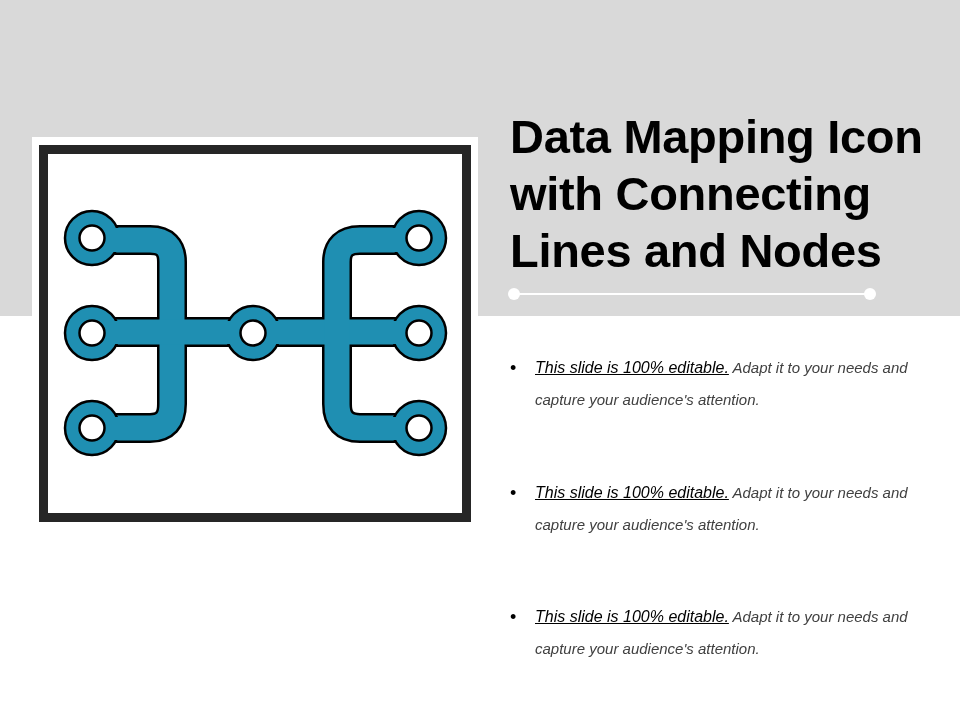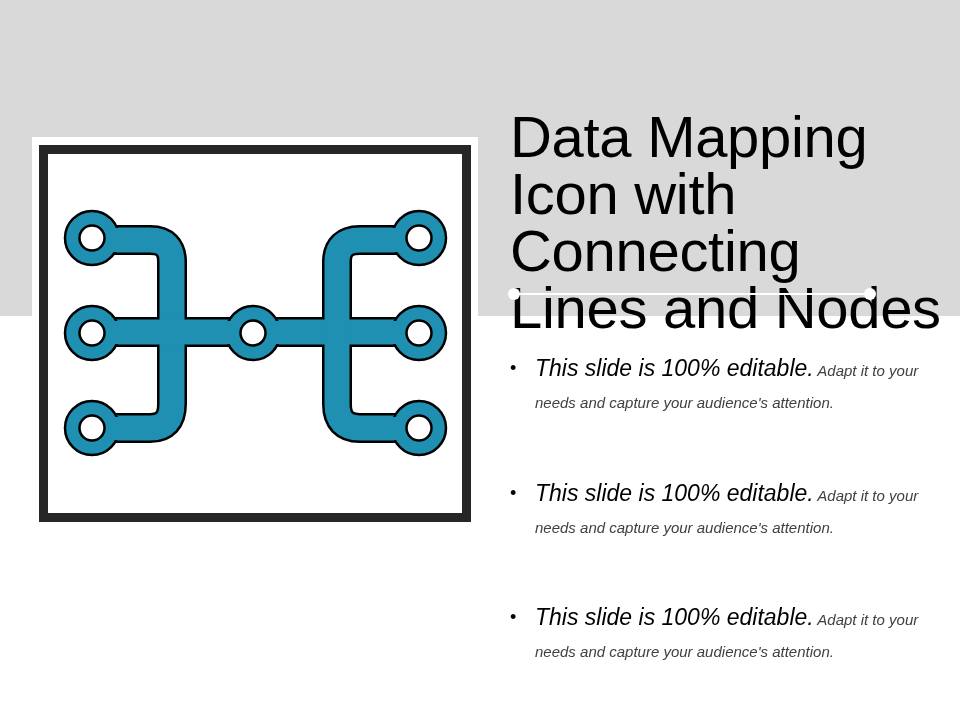--- a/index.html
+++ b/index.html
@@ -3,30 +3,30 @@
 <meta charset="utf-8">
 <style>
   html, body { margin:0; padding:0; }
   body { width:960px; height:720px; position:relative; background:#ffffff; overflow:hidden;
          font-family:"Liberation Sans", sans-serif; }
   .top-band { position:absolute; left:0; top:0; width:960px; height:316px; background:#d9d9d9; }
   .icon-card { position:absolute; left:32px; top:137px; width:446px; height:393px; background:#ffffff; }
   .icon-frame { position:absolute; left:39px; top:145px; width:414px; height:359px;
                 border:9px solid #262626; background:#ffffff; }
   .icon-svg { position:absolute; left:0; top:0; }
-  .title { position:absolute; left:510px; top:108px; width:440px; font-size:58px; line-height:57px;
-           color:#000000; margin:0; font-weight:normal; letter-spacing:-0.3px; }
+  .title { position:absolute; left:510px; top:108px; width:440px; font-size:47px; line-height:57px;
+           color:#000000; margin:0; font-weight:bold; letter-spacing:-0.3px; }
   .divider { position:absolute; left:508px; top:288px; width:368px; height:12px; }
   .divider .line { position:absolute; left:6px; right:6px; top:5px; height:2px; background:#ffffff; }
   .divider .dot { position:absolute; top:0; width:12px; height:12px; border-radius:50%; background:#ffffff; }
   .divider .dot.l { left:0; } .divider .dot.r { right:0; }
   .bullet { position:absolute; left:510px; width:420px; }
   .bullet .mark { position:absolute; left:0; top:0; font-size:18px; line-height:32px; color:#000; }
   .bullet .text { margin-left:25px; font-style:italic; line-height:32px; }
-  .bullet .lead { font-size:23px; color:#000000; }
+  .bullet .lead { font-size:16px; color:#000000;text-decoration:underline; }
   .bullet .rest { font-size:15px; color:#404040; }
 </style>
 </head>
 <body>
 
 <div class="top-band"></div>
 
 <div class="icon-card"></div>
 <div class="icon-frame"></div>
 

